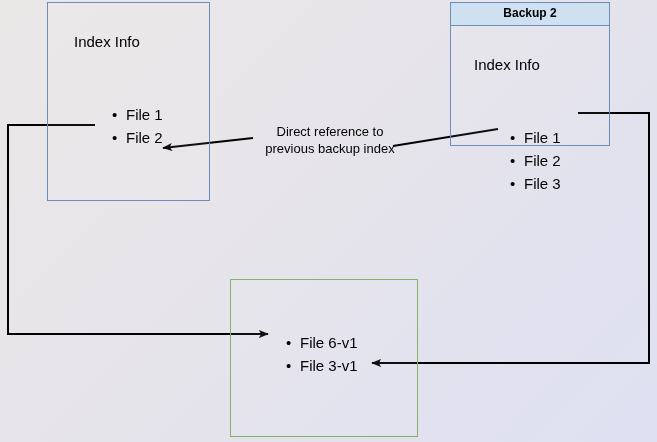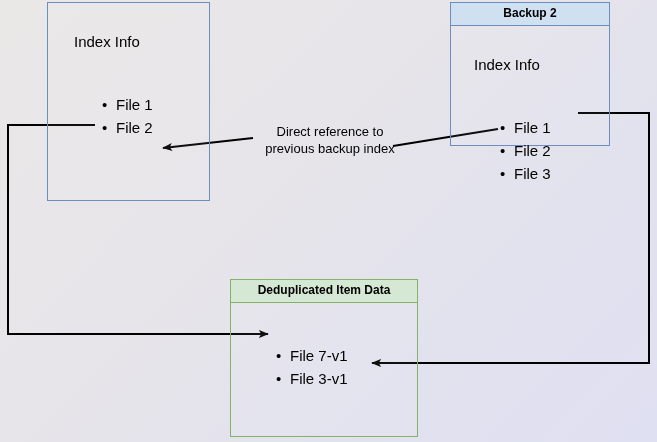--- a/index.html
+++ b/index.html
@@ -58,21 +58,21 @@
     height: calc(100% - 23px);
   }
   .index-label {
     position: absolute;
     font-size: 15px;
     color: #000;
     white-space: nowrap;
   }
   ul.file-list {
     position: absolute;
-    margin: 0;
+    margin: 10px;
     padding: 0;
     list-style: none;
   }
   ul.file-list li {
     position: relative;
     font-size: 15px;
     color: #000;
     white-space: nowrap;
     padding-left: 14px;
     line-height: 23px;
@@ -146,24 +146,23 @@
       <div class="index-label">Index Info</div>
       <ul class="file-list">
         <li>File 1</li>
         <li>File 2</li>
         <li>File 3</li>
       </ul>
     </div>
   </div>
 
   <div class="box green" id="box-dedup">
-    <div class="box-title">Deduplicated Item Data</div>
     <div class="box-body">
       <ul class="file-list">
-        <li>File 7-v1</li>
+        <li>File 6-v1</li>
         <li>File 3-v1</li>
       </ul>
     </div>
   </div>
 
   <div class="center-label">Direct reference to
 previous backup index</div>
 
 </div>
 

